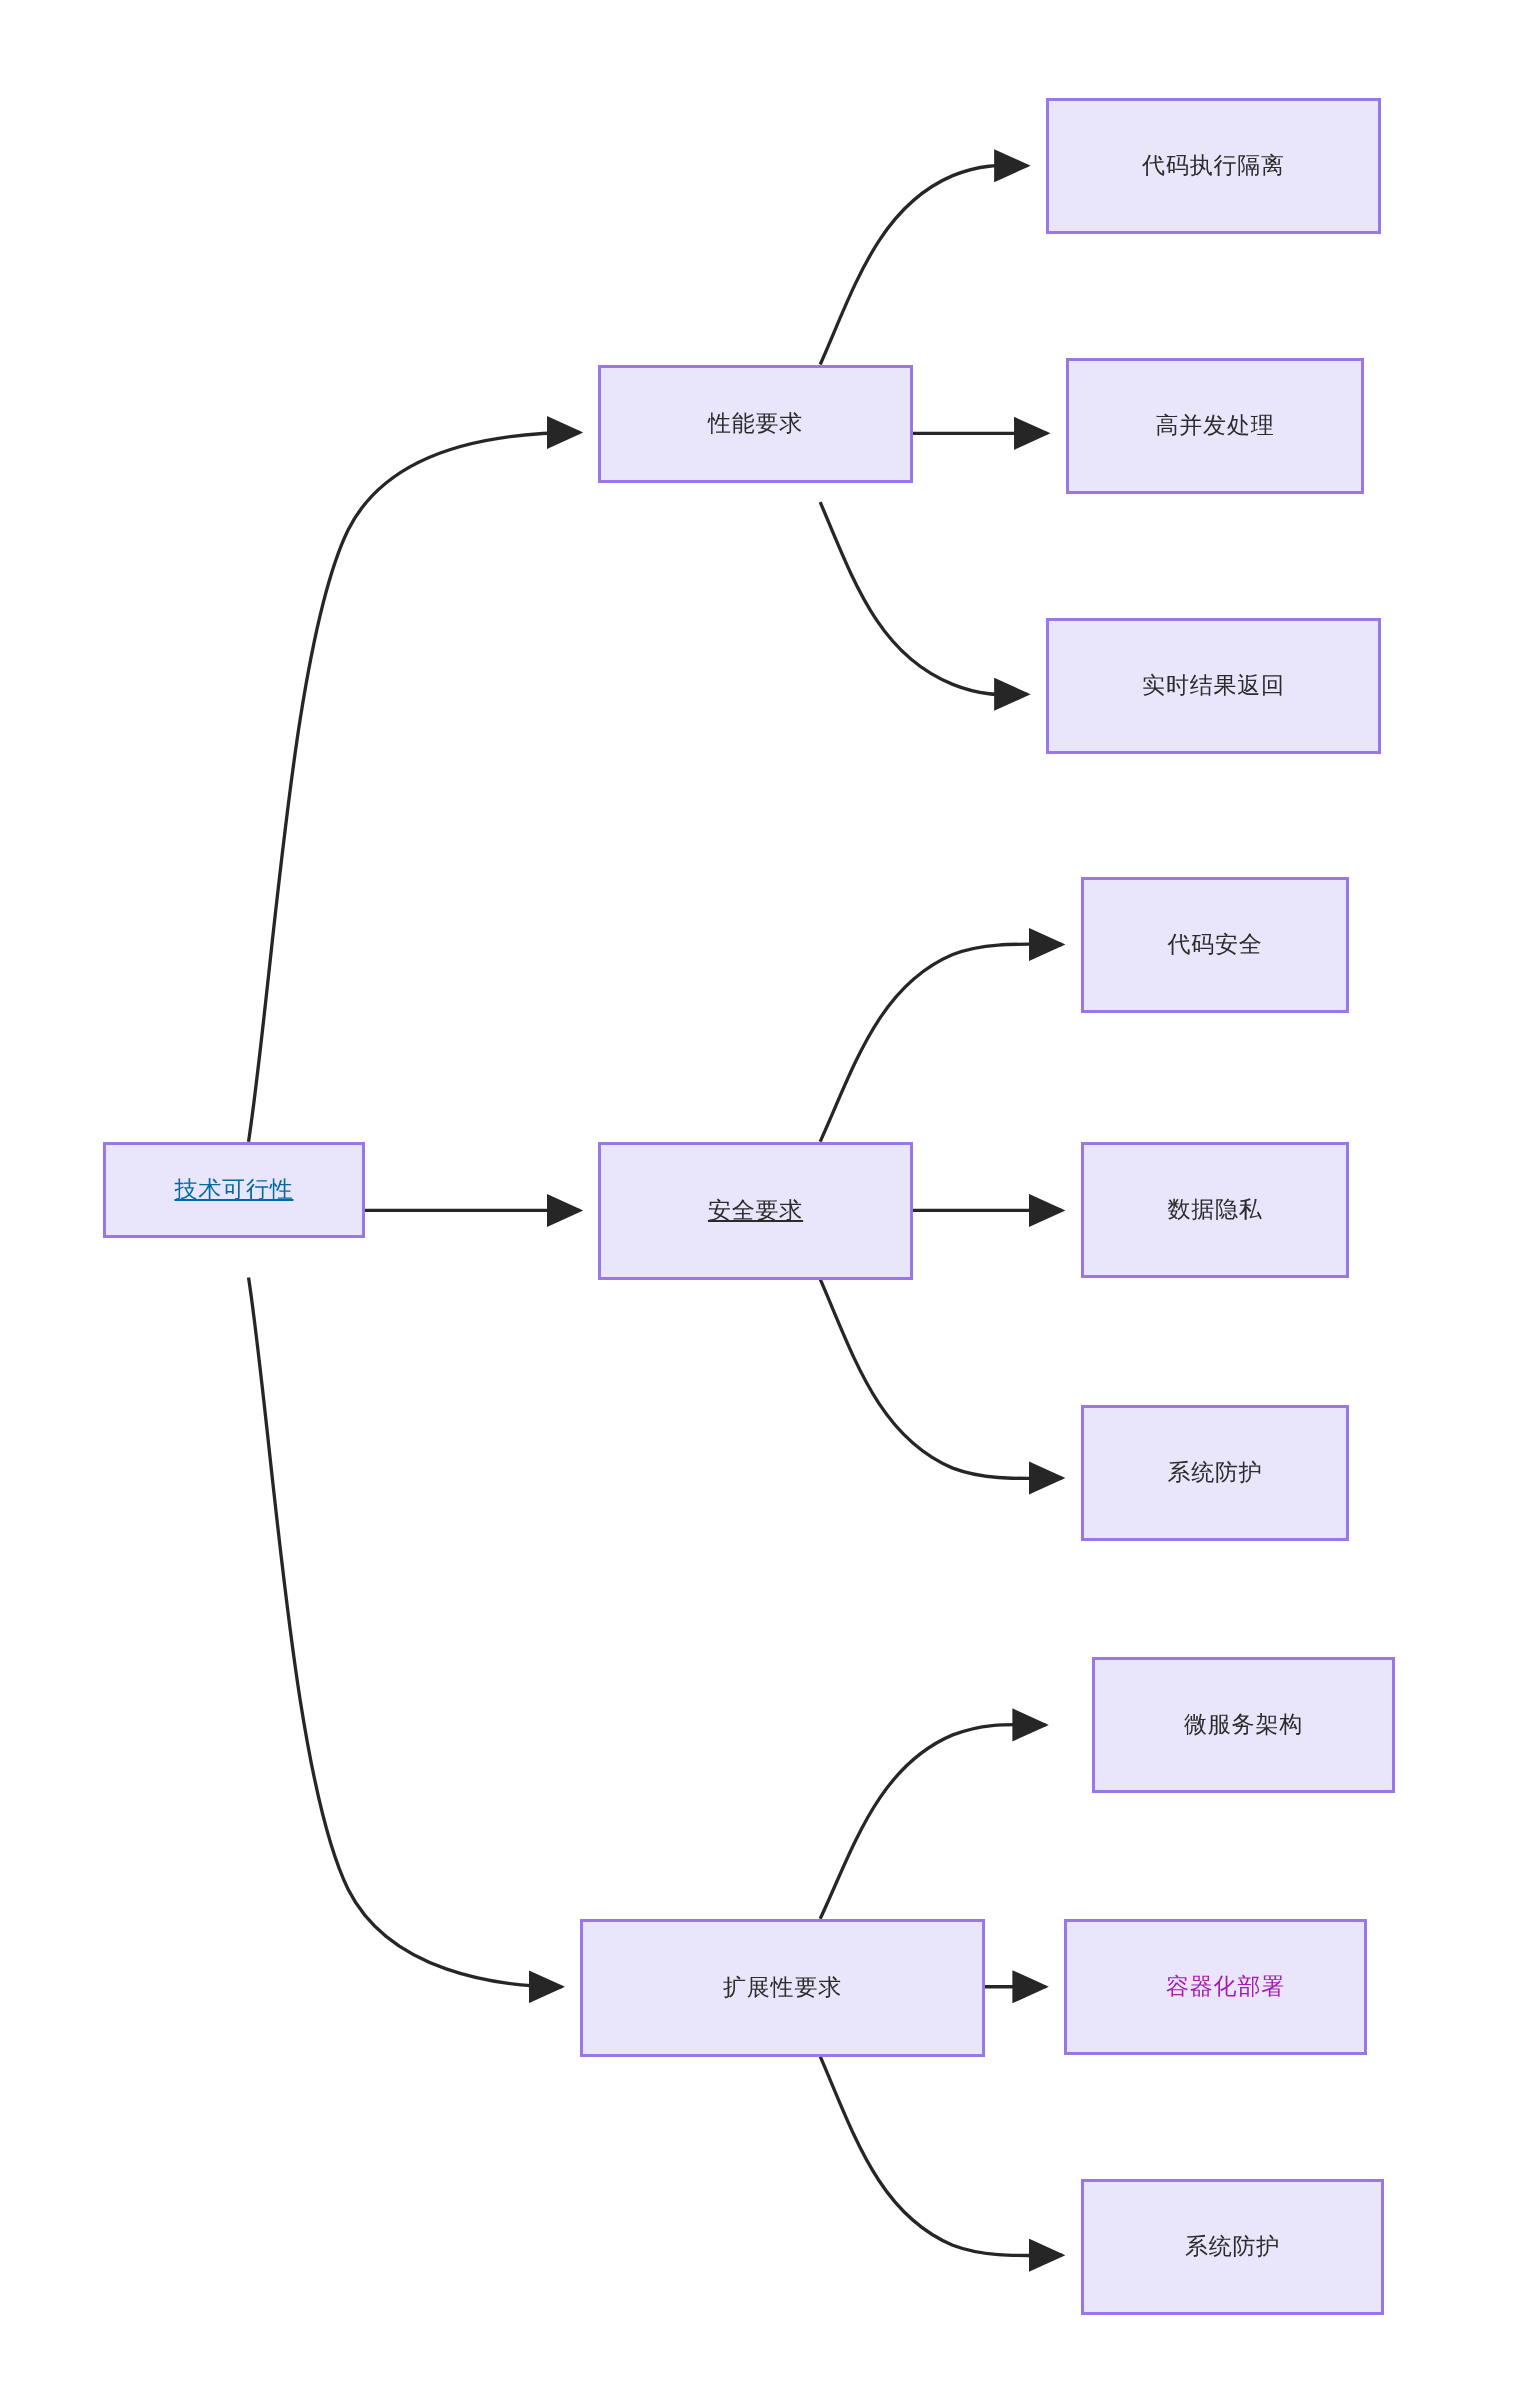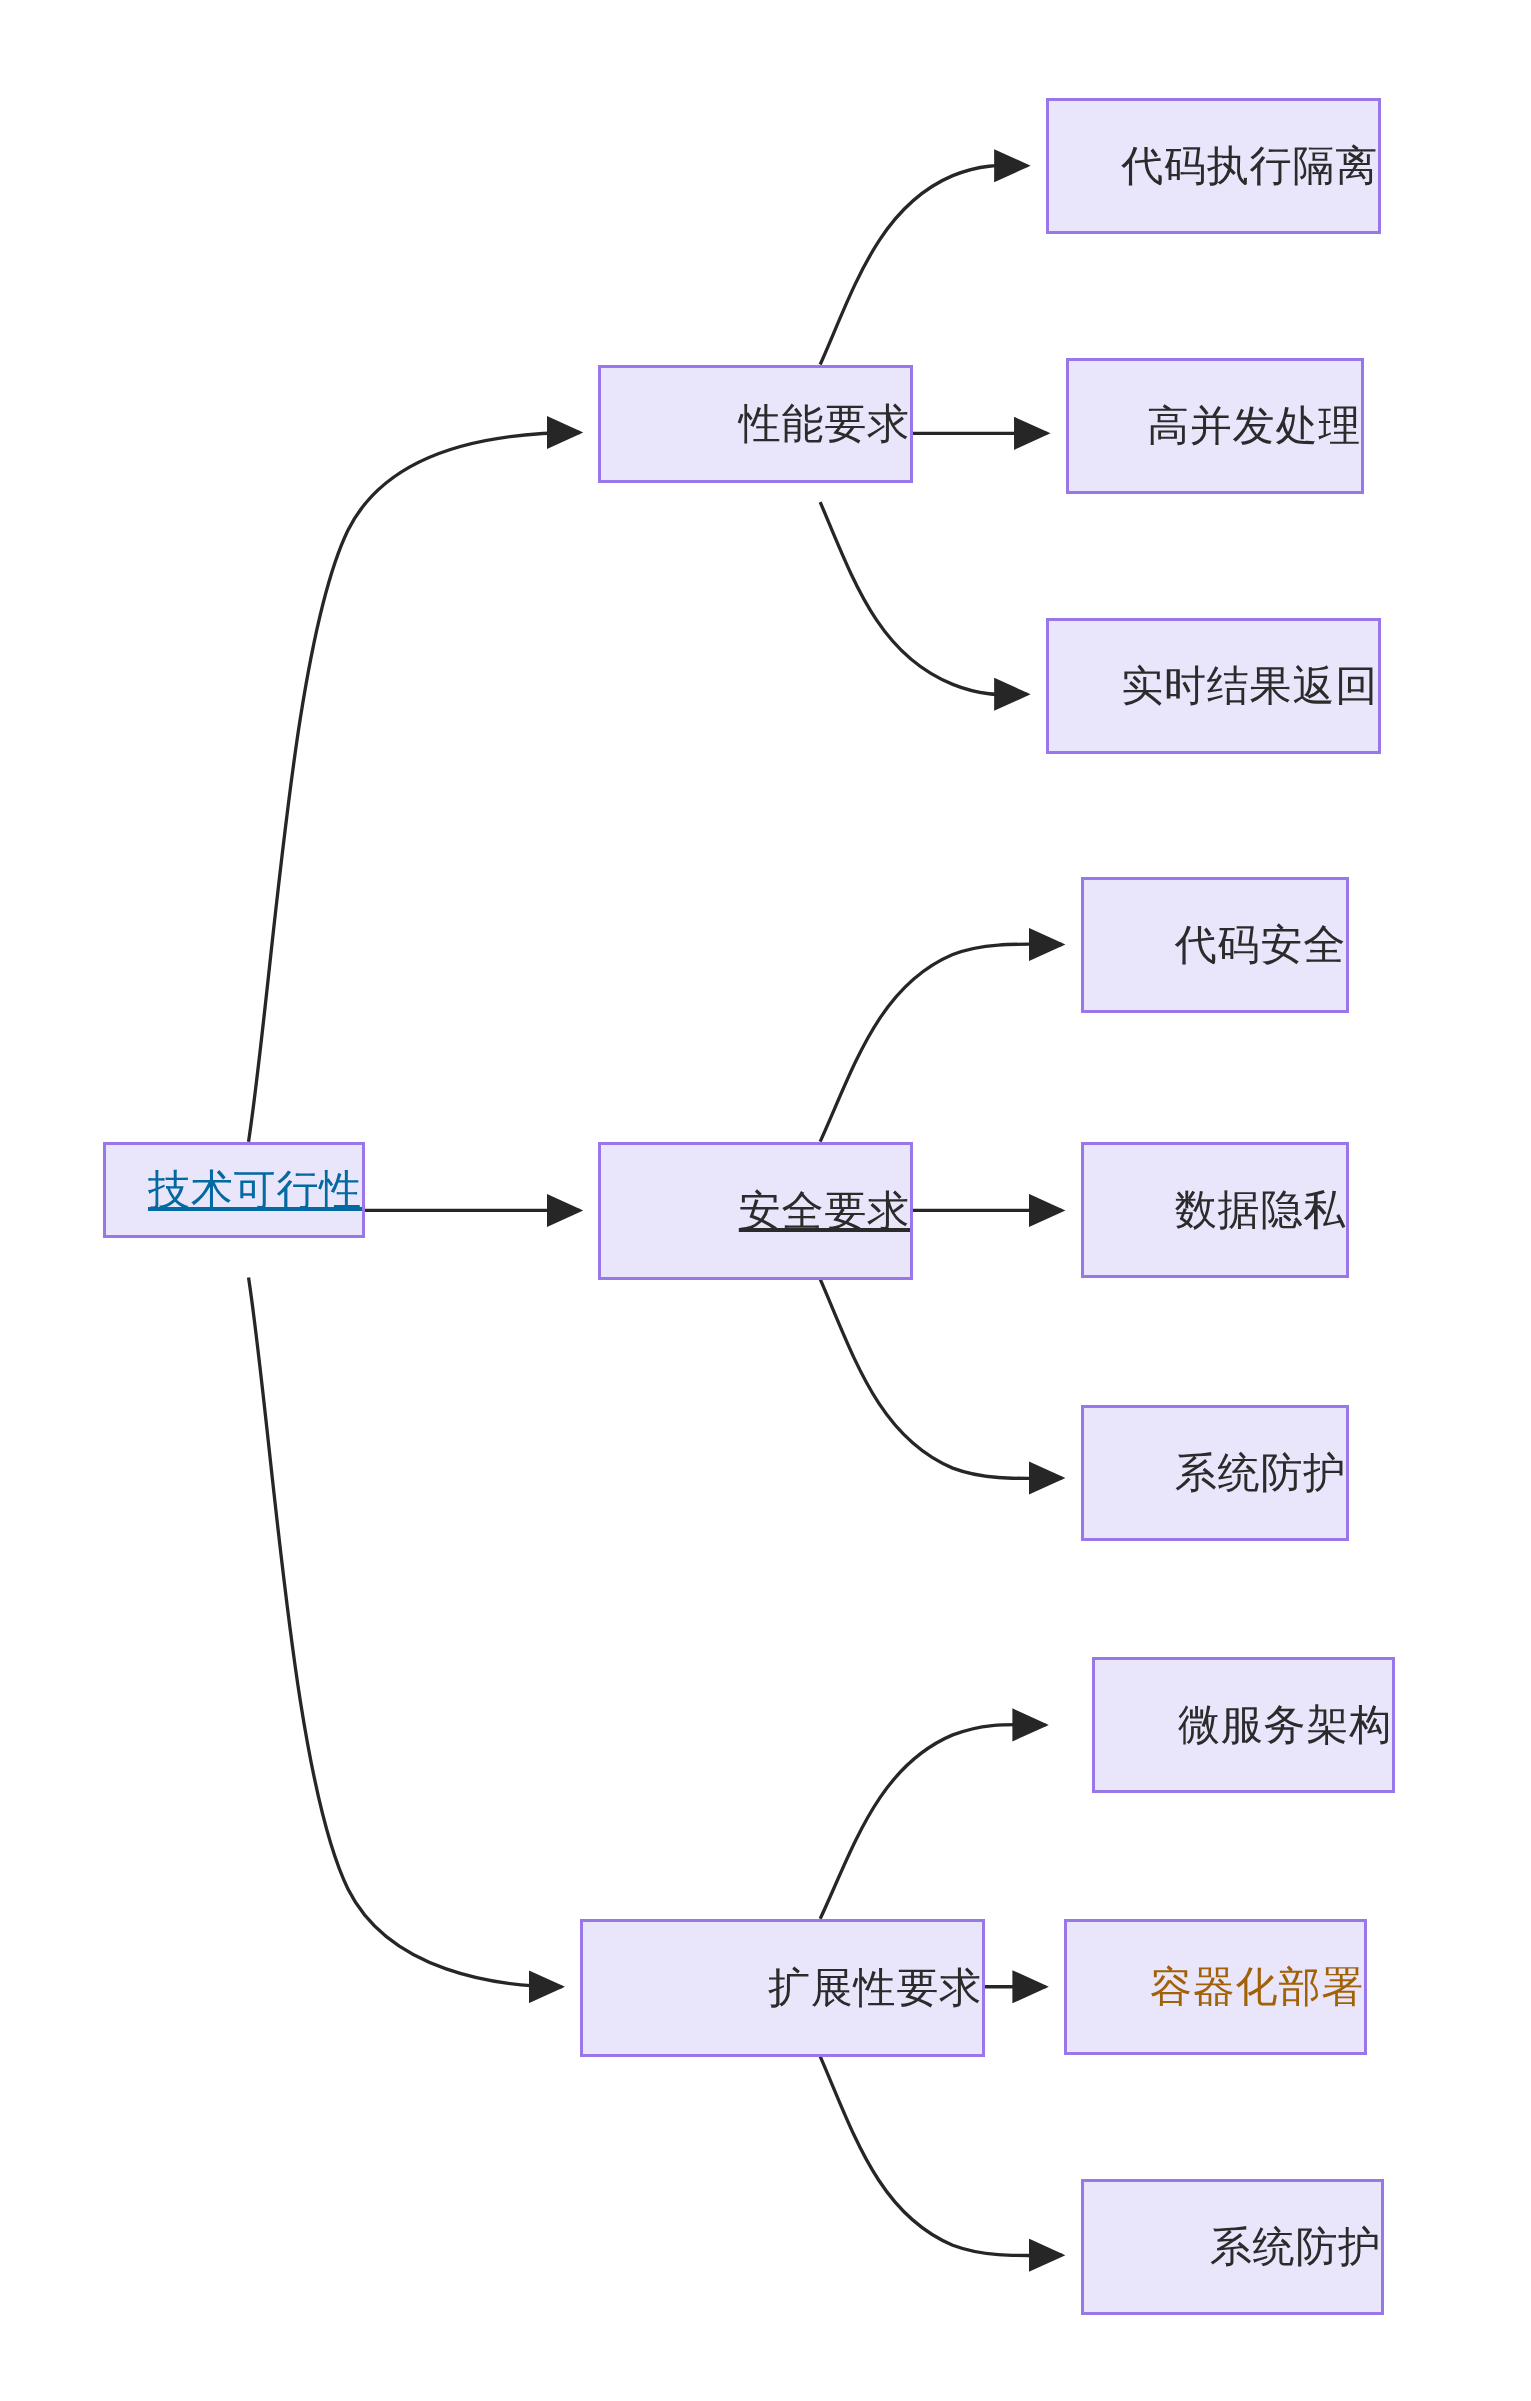--- a/index.html
+++ b/index.html
@@ -30,23 +30,23 @@
     stroke: #262626;
     stroke-width: 4;
   }
   .node {
     position: absolute;
     box-sizing: border-box;
     background: #e9e5fb;
     border: 3.3px solid #9a77e8;
     display: flex;
     align-items: center;
-    justify-content: flex-end;
+    justify-content: center;
     color: #2b2b2b;
-    font-size: 42px;
+    font-size: 23px;
     line-height: 1.2;
     letter-spacing: 0.8px;
     white-space: nowrap;
     user-select: none;
   }
   .node-label {
     display: block;
   }
 </style>
 </head>
@@ -103,21 +103,21 @@
       </div>
       <div class="node" style="left: 1081px; top: 1142px; width: 268px; height: 136px; background: rgb(233, 229, 251); border-color: rgb(154, 119, 232); color: rgb(43, 43, 43);">
         <span class="node-label">数据隐私</span>
       </div>
       <div class="node" style="left: 1081px; top: 1405px; width: 268px; height: 136px; background: rgb(233, 229, 251); border-color: rgb(154, 119, 232); color: rgb(43, 43, 43);">
         <span class="node-label">系统防护</span>
       </div>
       <div class="node" style="left: 1064px; top: 1657px; width: 303px; height: 136px; background: rgb(233, 229, 251); border-color: rgb(154, 119, 232); color: rgb(43, 43, 43); margin-left: 28px;">
         <span class="node-label">微服务架构</span>
       </div>
-      <div class="node" style="left: 1064px; top: 1919px; width: 303px; height: 136px; background: rgb(233, 229, 251); border-color: rgb(154, 119, 232); color: #a16207; padding-left: 20px;">
+      <div class="node" style="left: 1064px; top: 1919px; width: 303px; height: 136px; background: rgb(233, 229, 251); border-color: rgb(154, 119, 232); color: #a21caf; padding-left: 20px;">
         <span class="node-label">容器化部署</span>
       </div>
       <div class="node" style="left: 1081px; top: 2179px; width: 303px; height: 136px; background: rgb(233, 229, 251); border-color: rgb(154, 119, 232); color: rgb(43, 43, 43);">
         <span class="node-label">系统防护</span>
       </div>
     </div>
 
 </div>
 
 

